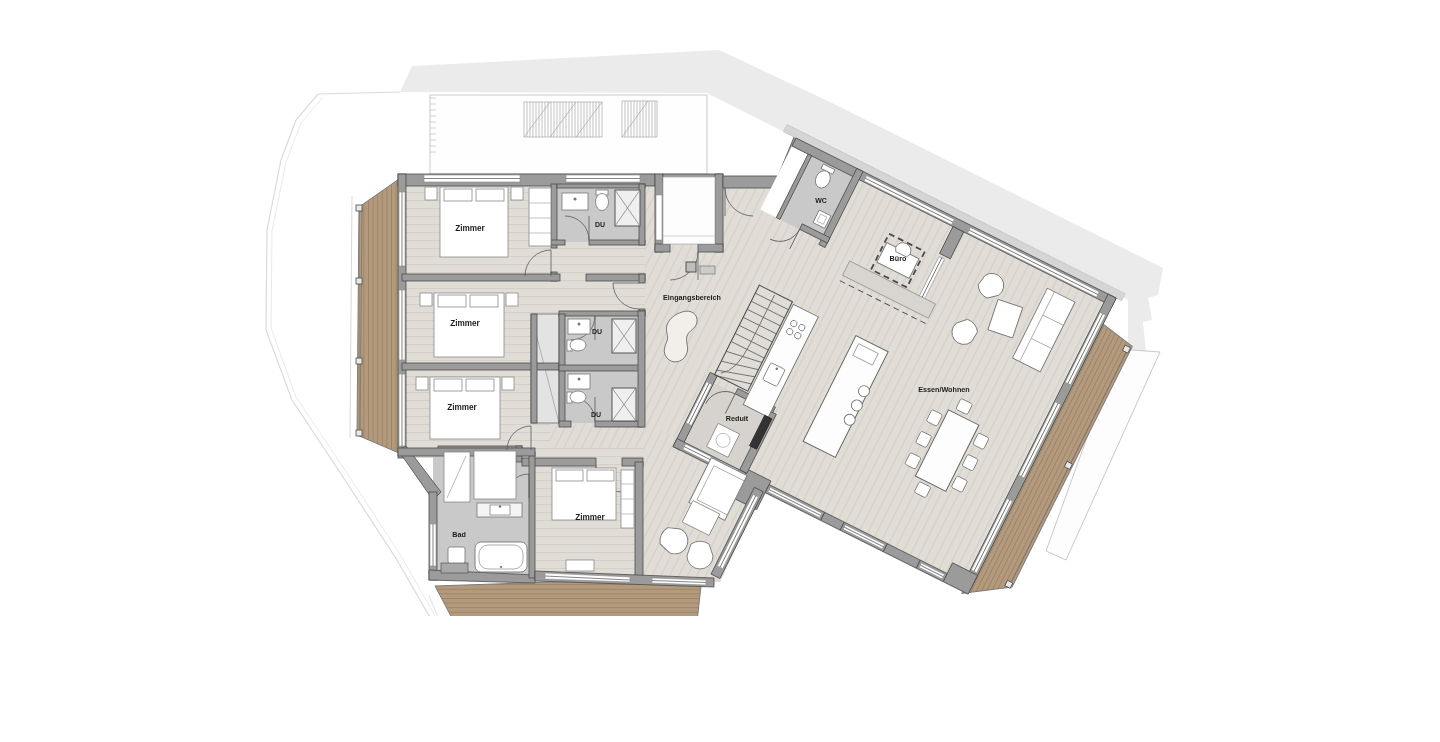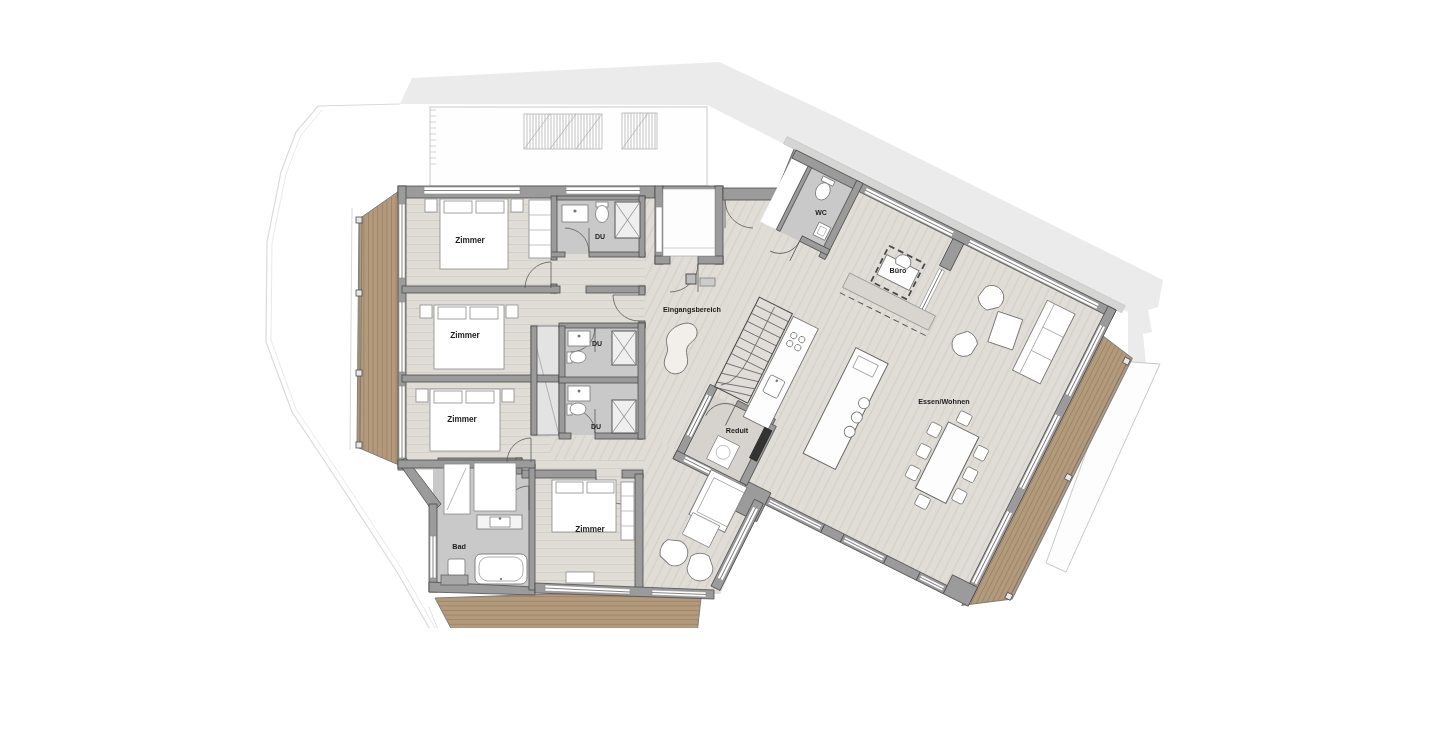--- a/index.html
+++ b/index.html
@@ -1,16 +1,16 @@
 <!DOCTYPE html>
 <html><head>
 <meta charset="utf-8">
 <style>
 html,body{margin:0;padding:0;background:#fff;}
-#plan{width:1440px;height:616px;position:relative;font-family:"Liberation Sans",sans-serif;margin-top:12px;}
+#plan{width:1440px;height:616px;position:relative;font-family:"Liberation Sans",sans-serif;}
 text{font-family:"Liberation Sans",sans-serif;fill:#1c1c1c;}
 .rm{font-weight:bold;font-size:8.2px;}
 .sm{font-weight:bold;font-size:7px;}
 .md{font-weight:bold;font-size:7.2px;}
 </style>
 </head>
 <body>
 <div id="plan">
 <svg width="1440" height="742" viewBox="0 0 1440 742">
 <defs>

